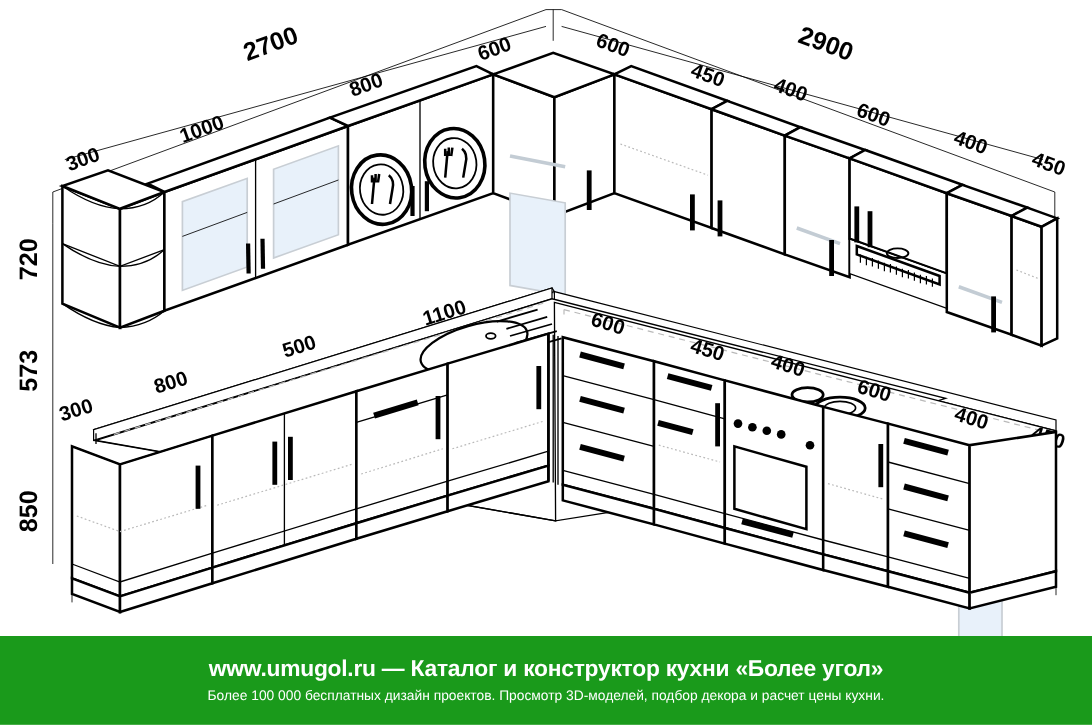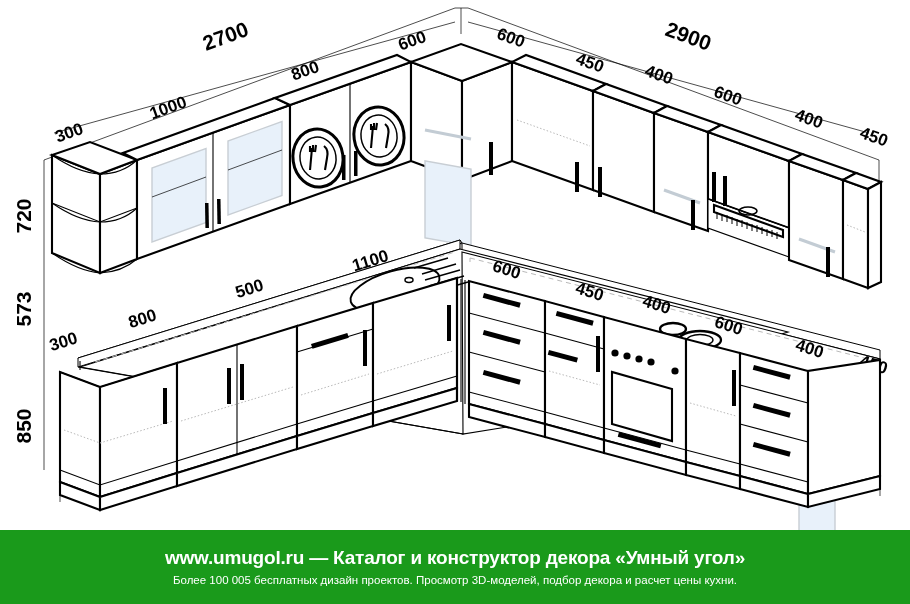--- a/index.html
+++ b/index.html
@@ -354,17 +354,17 @@
       </g>
     </g>
 
     <g>
       <path class="lnTh" d="M60,495 L60,502"></path>
       <path class="lnTh" d="M880,489 L880,496"></path>
     </g>
   </svg>
 
   <div class="banner">
-    <div class="banner-title">www.umugol.ru  —  Каталог и конструктор декора «Умный угол»</div>
-    <div class="banner-sub">Более 100 005 бесплатных дизайн проектов. Просмотр 3D-моделей, подбор декора и расчет цены кухни.</div>
+    <div class="banner-title">www.umugol.ru  —  Каталог и конструктор кухни «Более угол»</div>
+    <div class="banner-sub">Более 100 000 бесплатных дизайн проектов. Просмотр 3D-моделей, подбор декора и расчет цены кухни.</div>
   </div>
 
 </div>
 
 </body></html>

